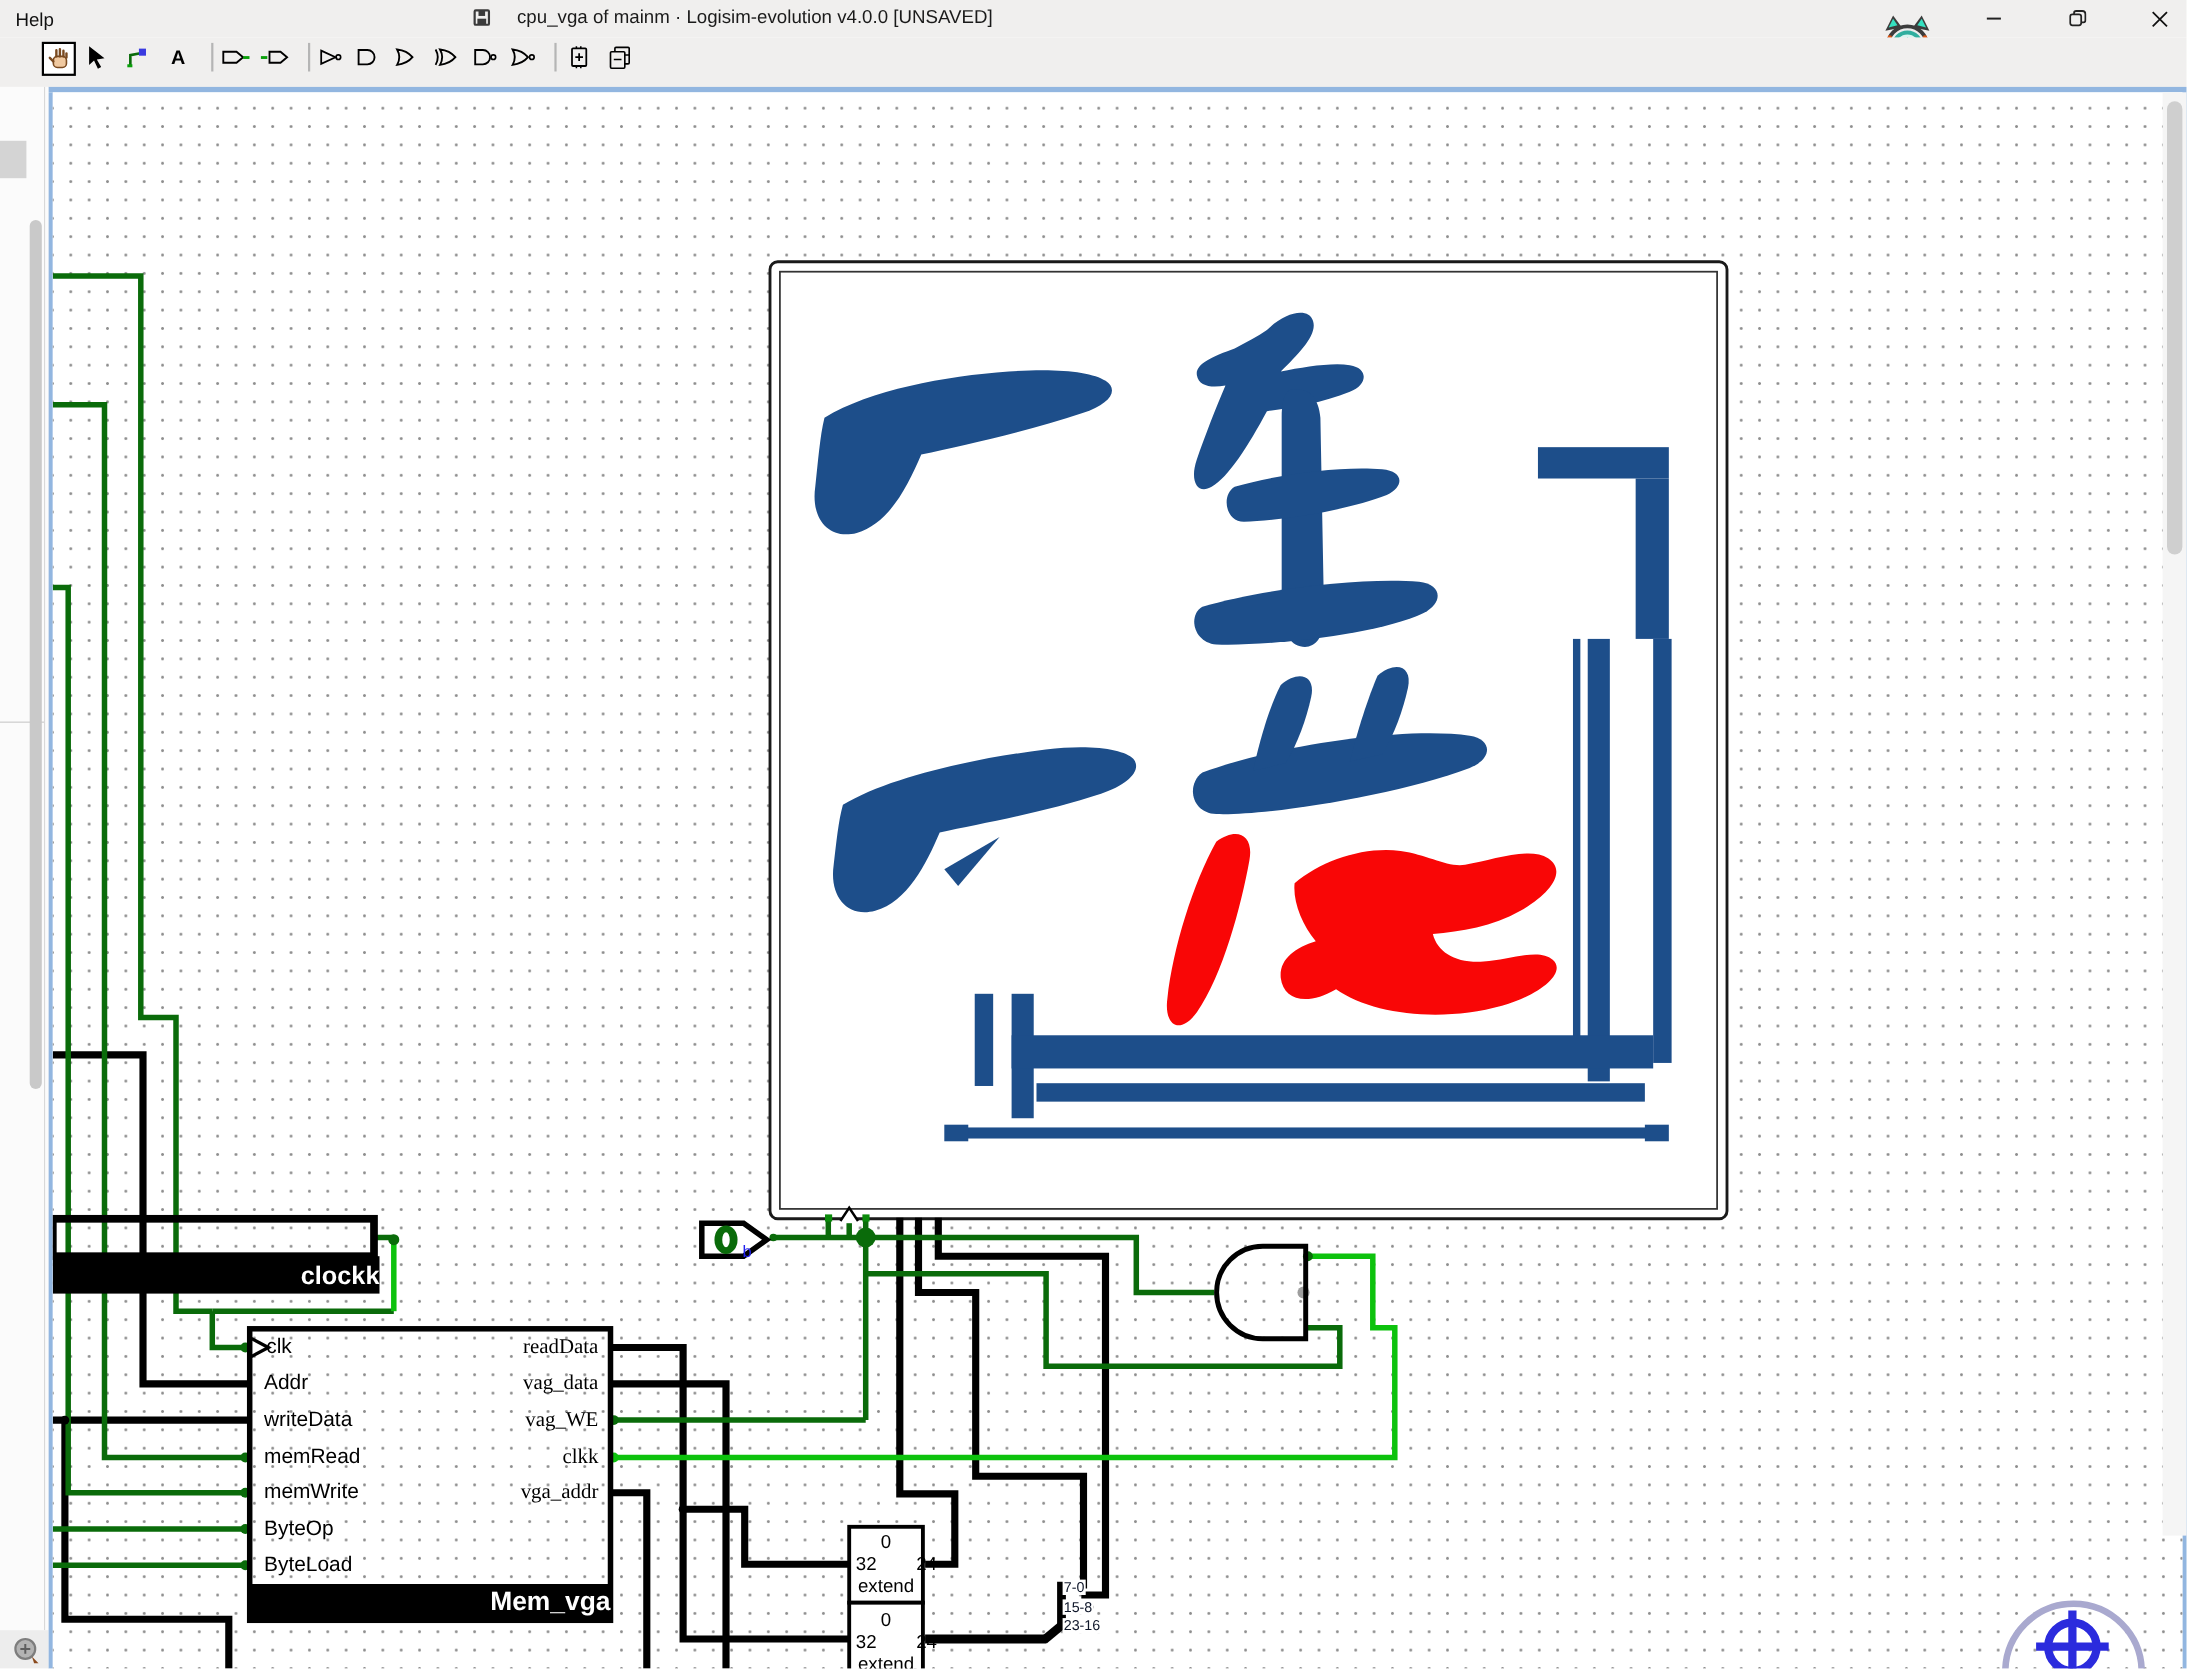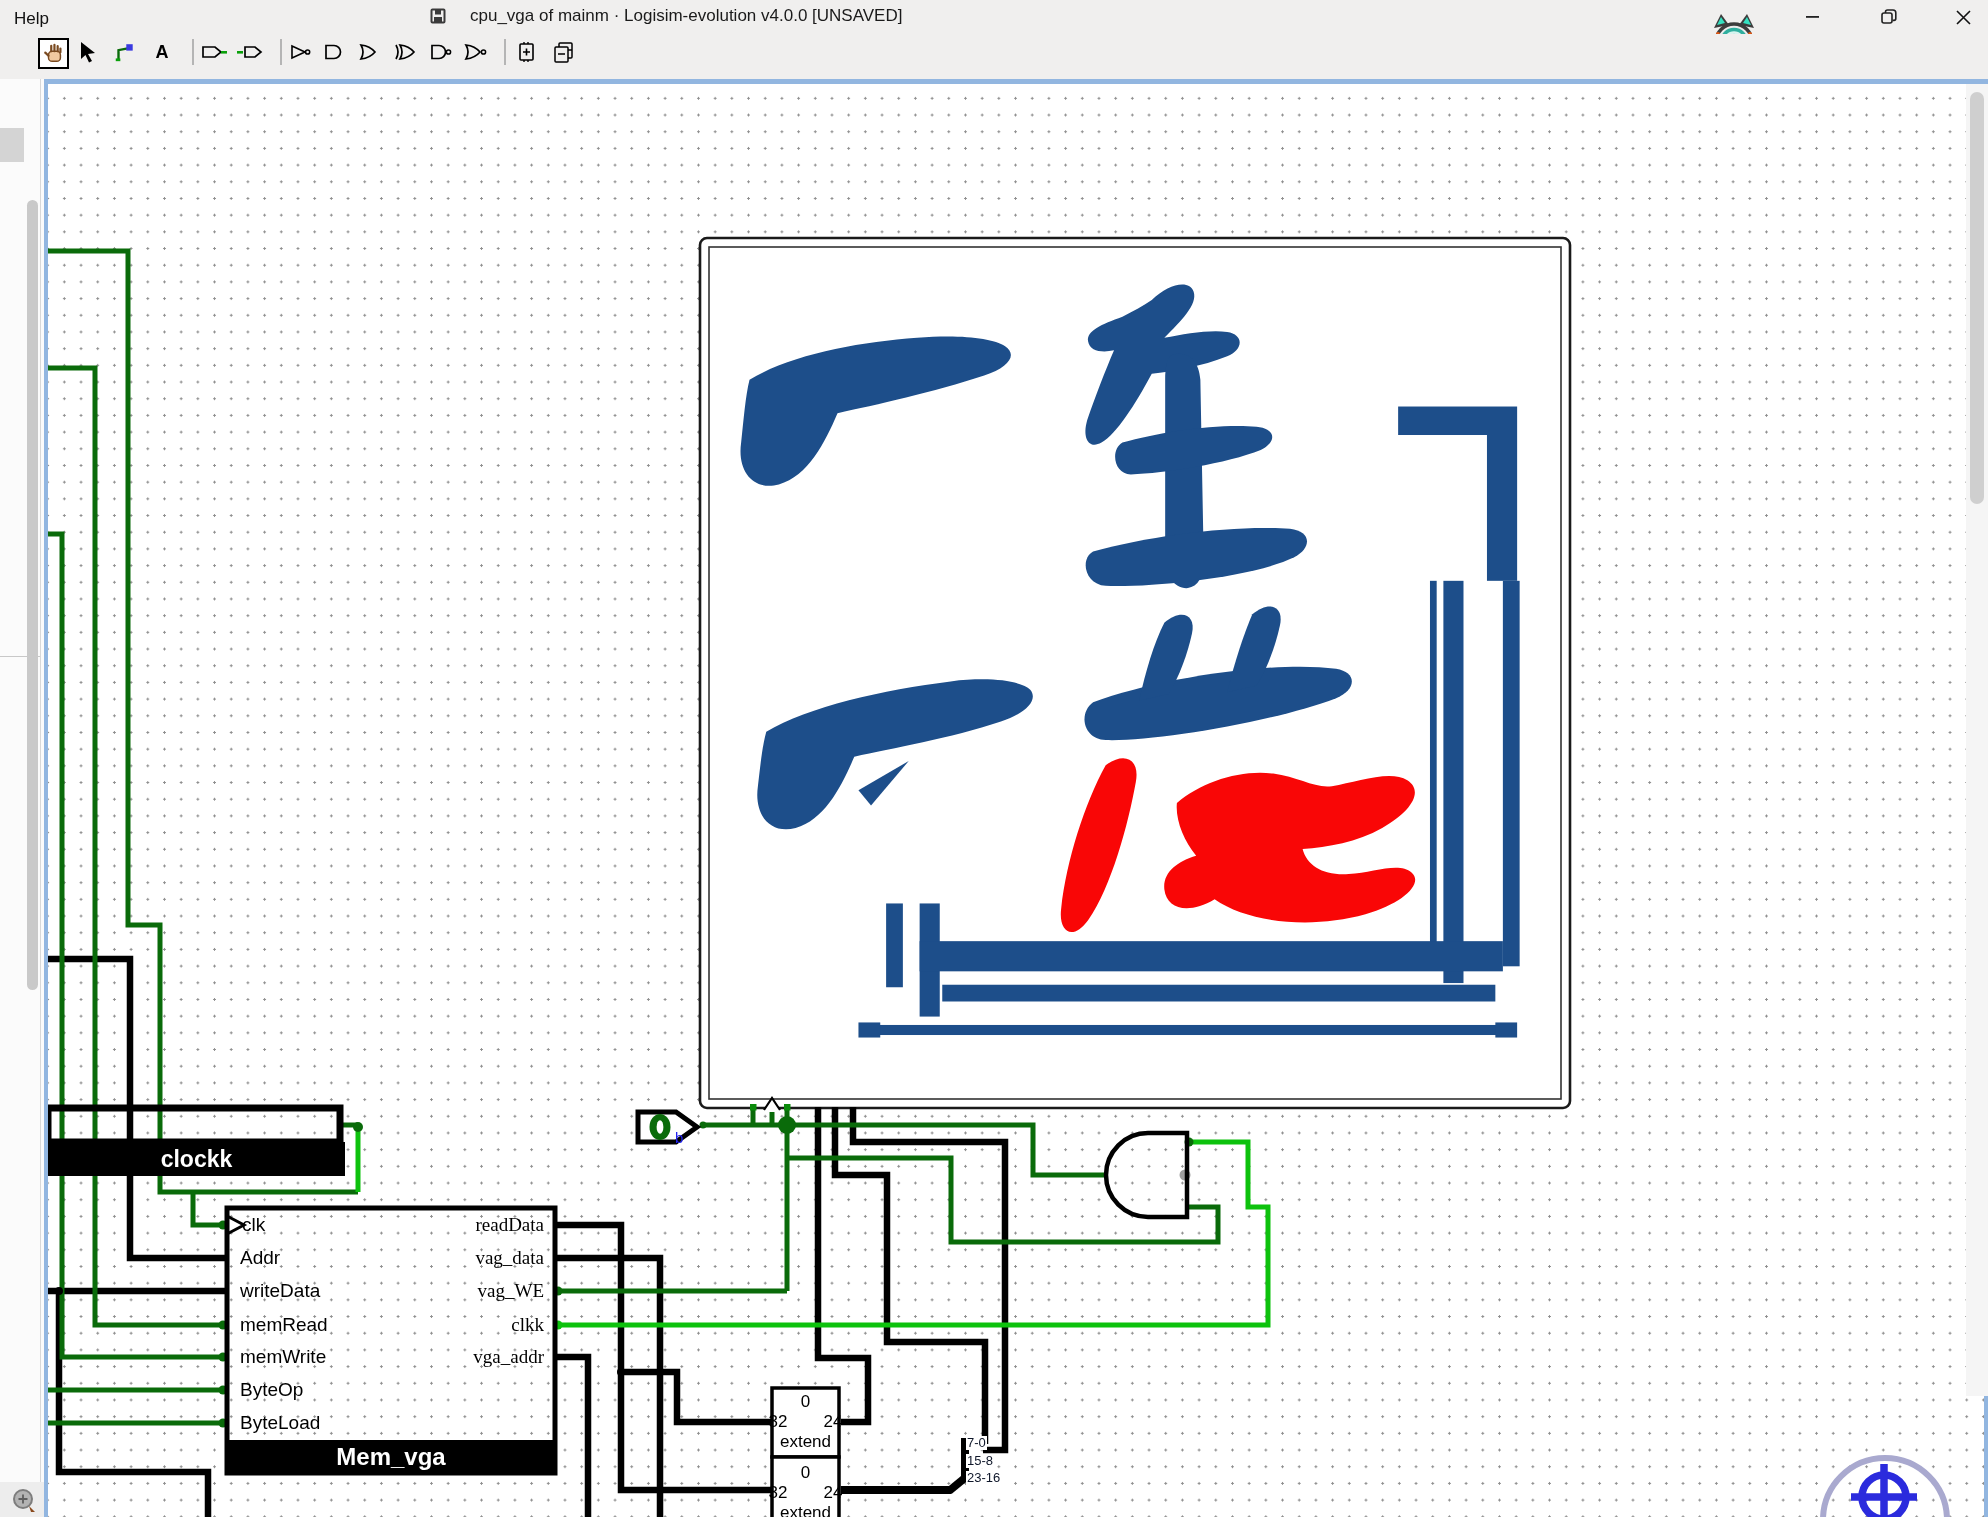--- a/index.html
+++ b/index.html
@@ -26,23 +26,23 @@
   
   .sliver{left:0;top:79px;width:44px;height:1403px;background:#fbfbfb;}
   .sliver .block{position:absolute;left:0;top:49px;width:24px;height:34px;background:#d4d4d4;}
   .sliver .vline{position:absolute;left:40px;top:0;width:1px;height:1403px;background:#d8d8d8;}
   .sliver .hline{position:absolute;left:0;top:577px;width:40px;height:1px;background:#c8c8c8;}
   .sliver .vthumb{position:absolute;left:27px;top:121px;width:11px;height:790px;background:#c9c9c9;border-radius:6px;}
   .zoomstrip{left:0;top:1482px;width:44px;height:35px;background:#ededed;}
   
   .plabel{font-size:19px;color:#000;line-height:22px;white-space:nowrap;}
   .pright{width:210px;text-align:right;font-family:Liberation Serif, serif;}
-  .complabel{color:#fff;font-weight:bold;text-align:center;}
+  .complabel{color:#fff;font-weight:bold;text-align:right;}
   .extxt{width:67px;text-align:center;font-size:17px;color:#000;line-height:19px;}
-  .exio{display:flex;justify-content:center;padding:0 6px;box-sizing:border-box;gap:36px;}
+  .exio{display:flex;justify-content:space-between;padding:0 6px;box-sizing:border-box;gap:36px;}
   .splabel{font-size:13px;line-height:14px;color:#0f172a;background:#fff;padding:0 1px;white-space:nowrap;}
   svg text{font-family:"Liberation Sans",sans-serif;}
 </style>
 </head>
 <body>
 
 <div id="app">
 
   <div class="abs titlebar">
     <div class="abs menu-help">Help</div>

